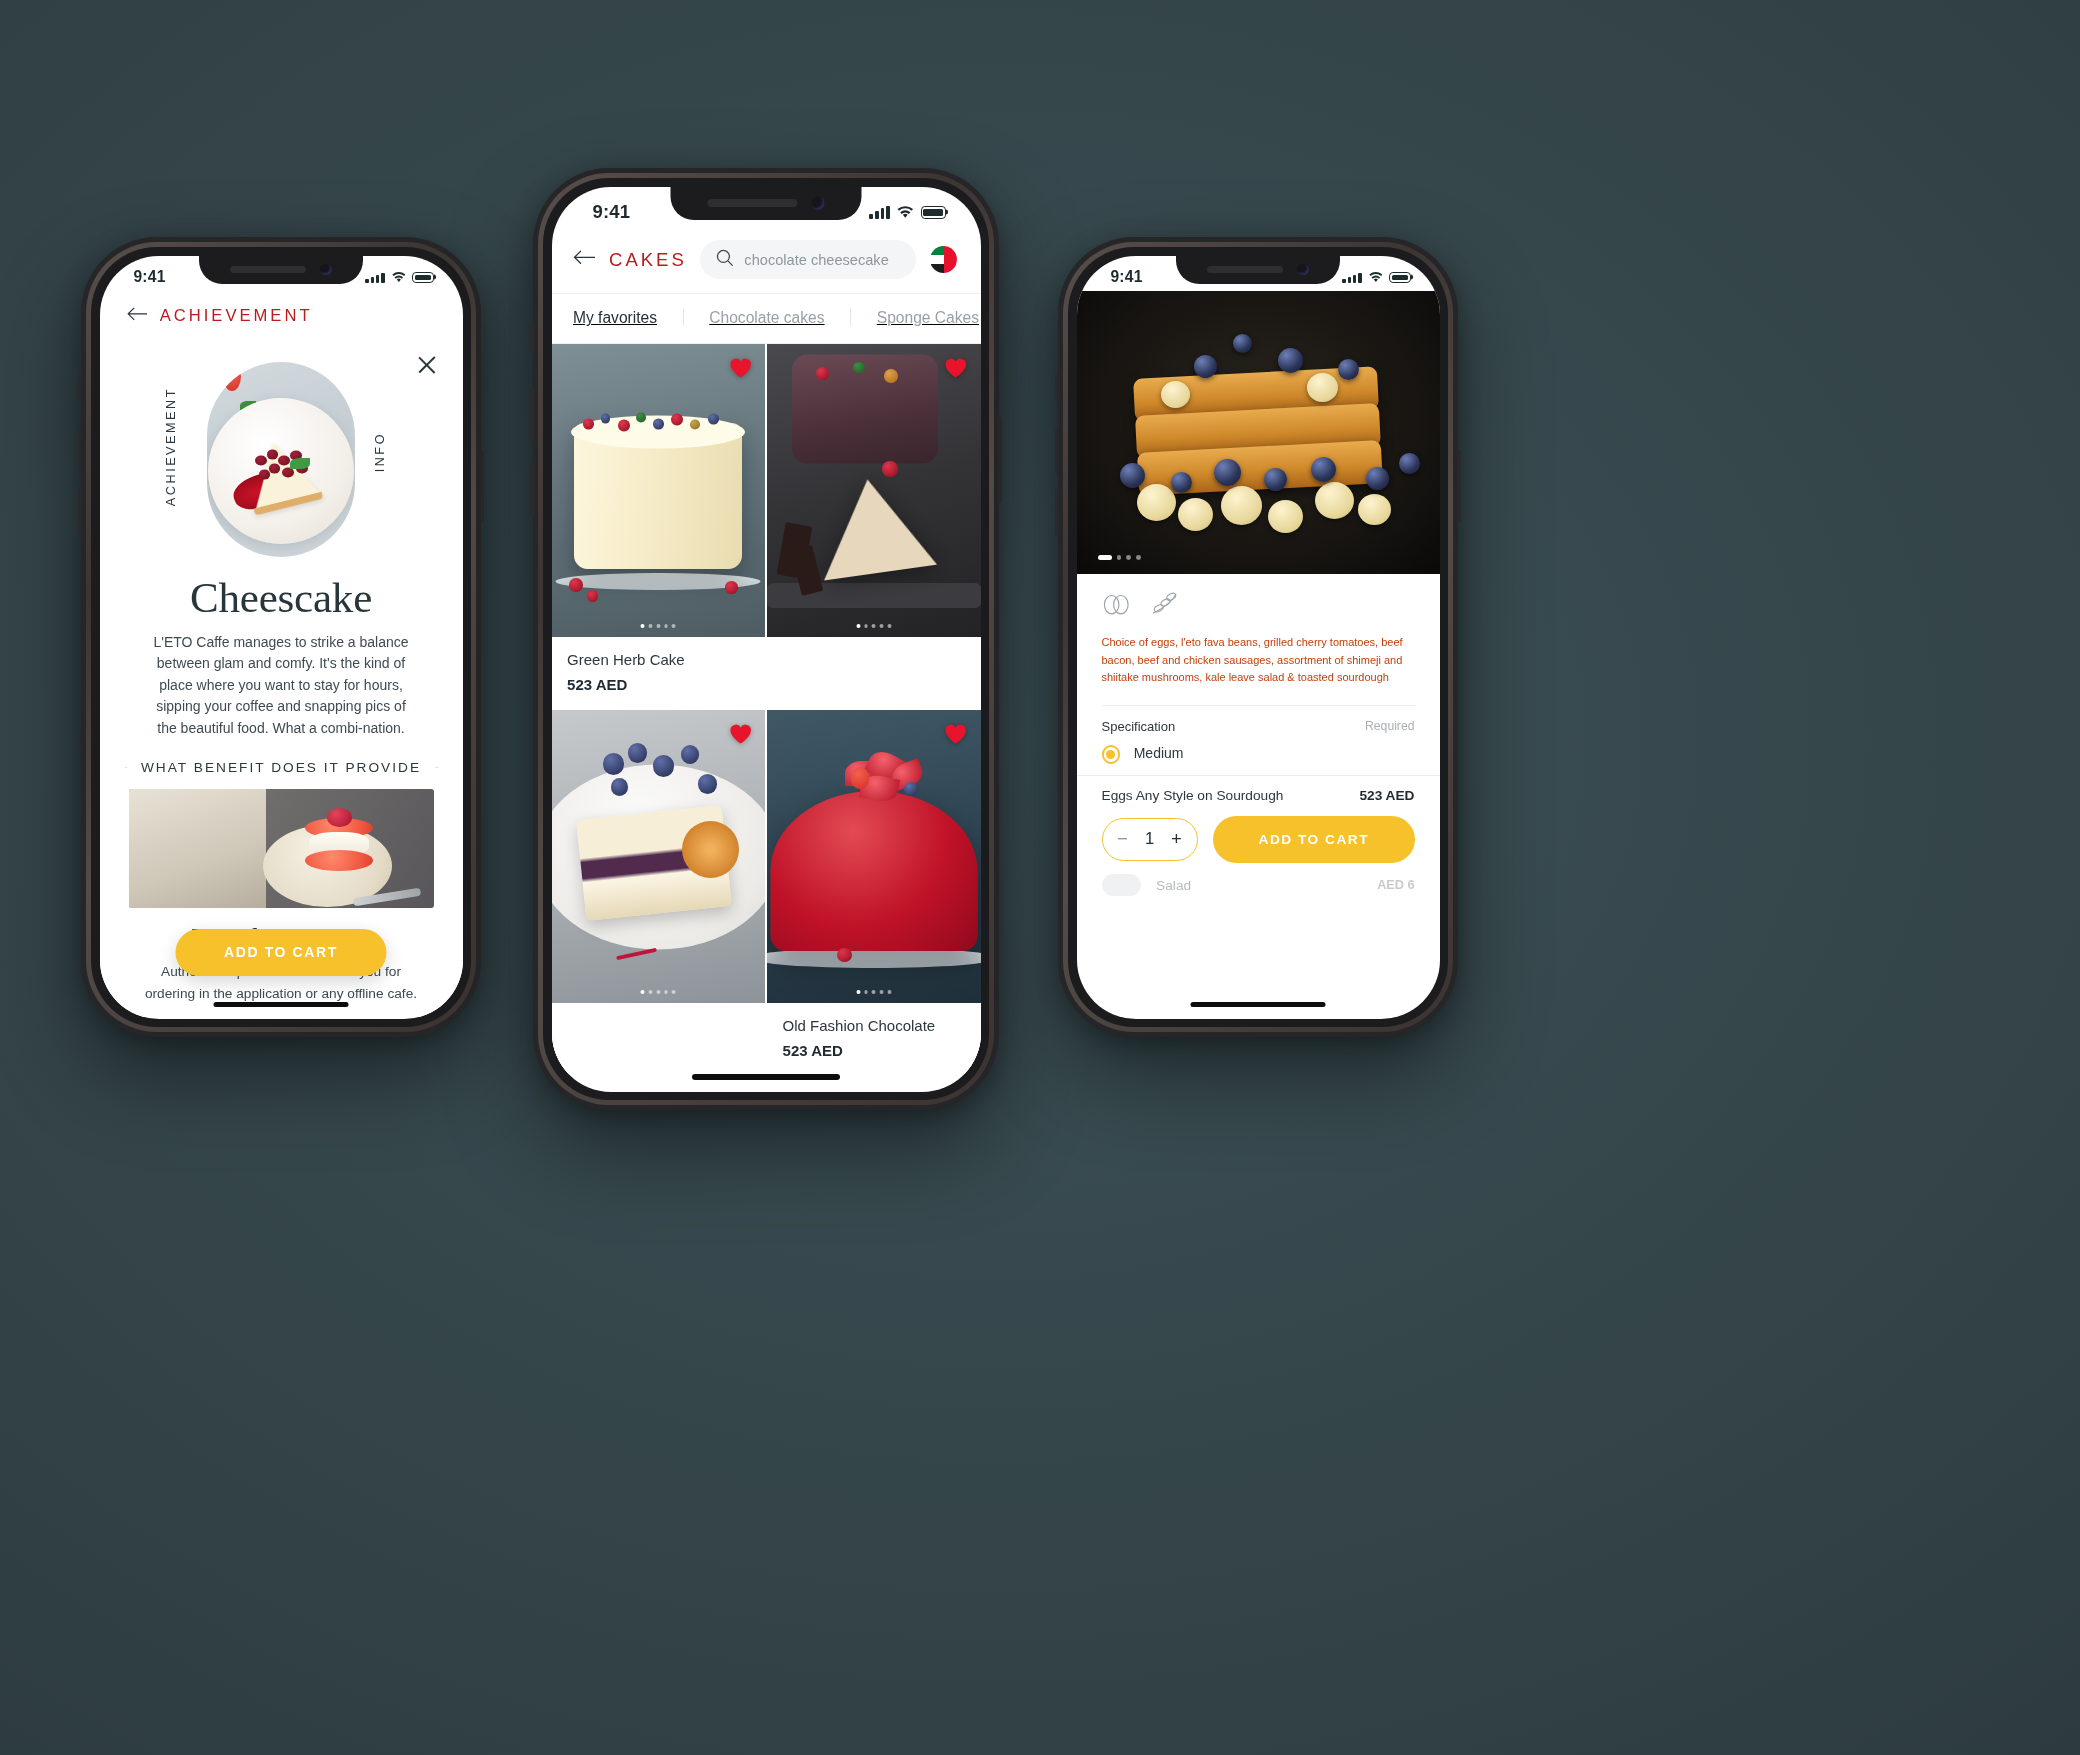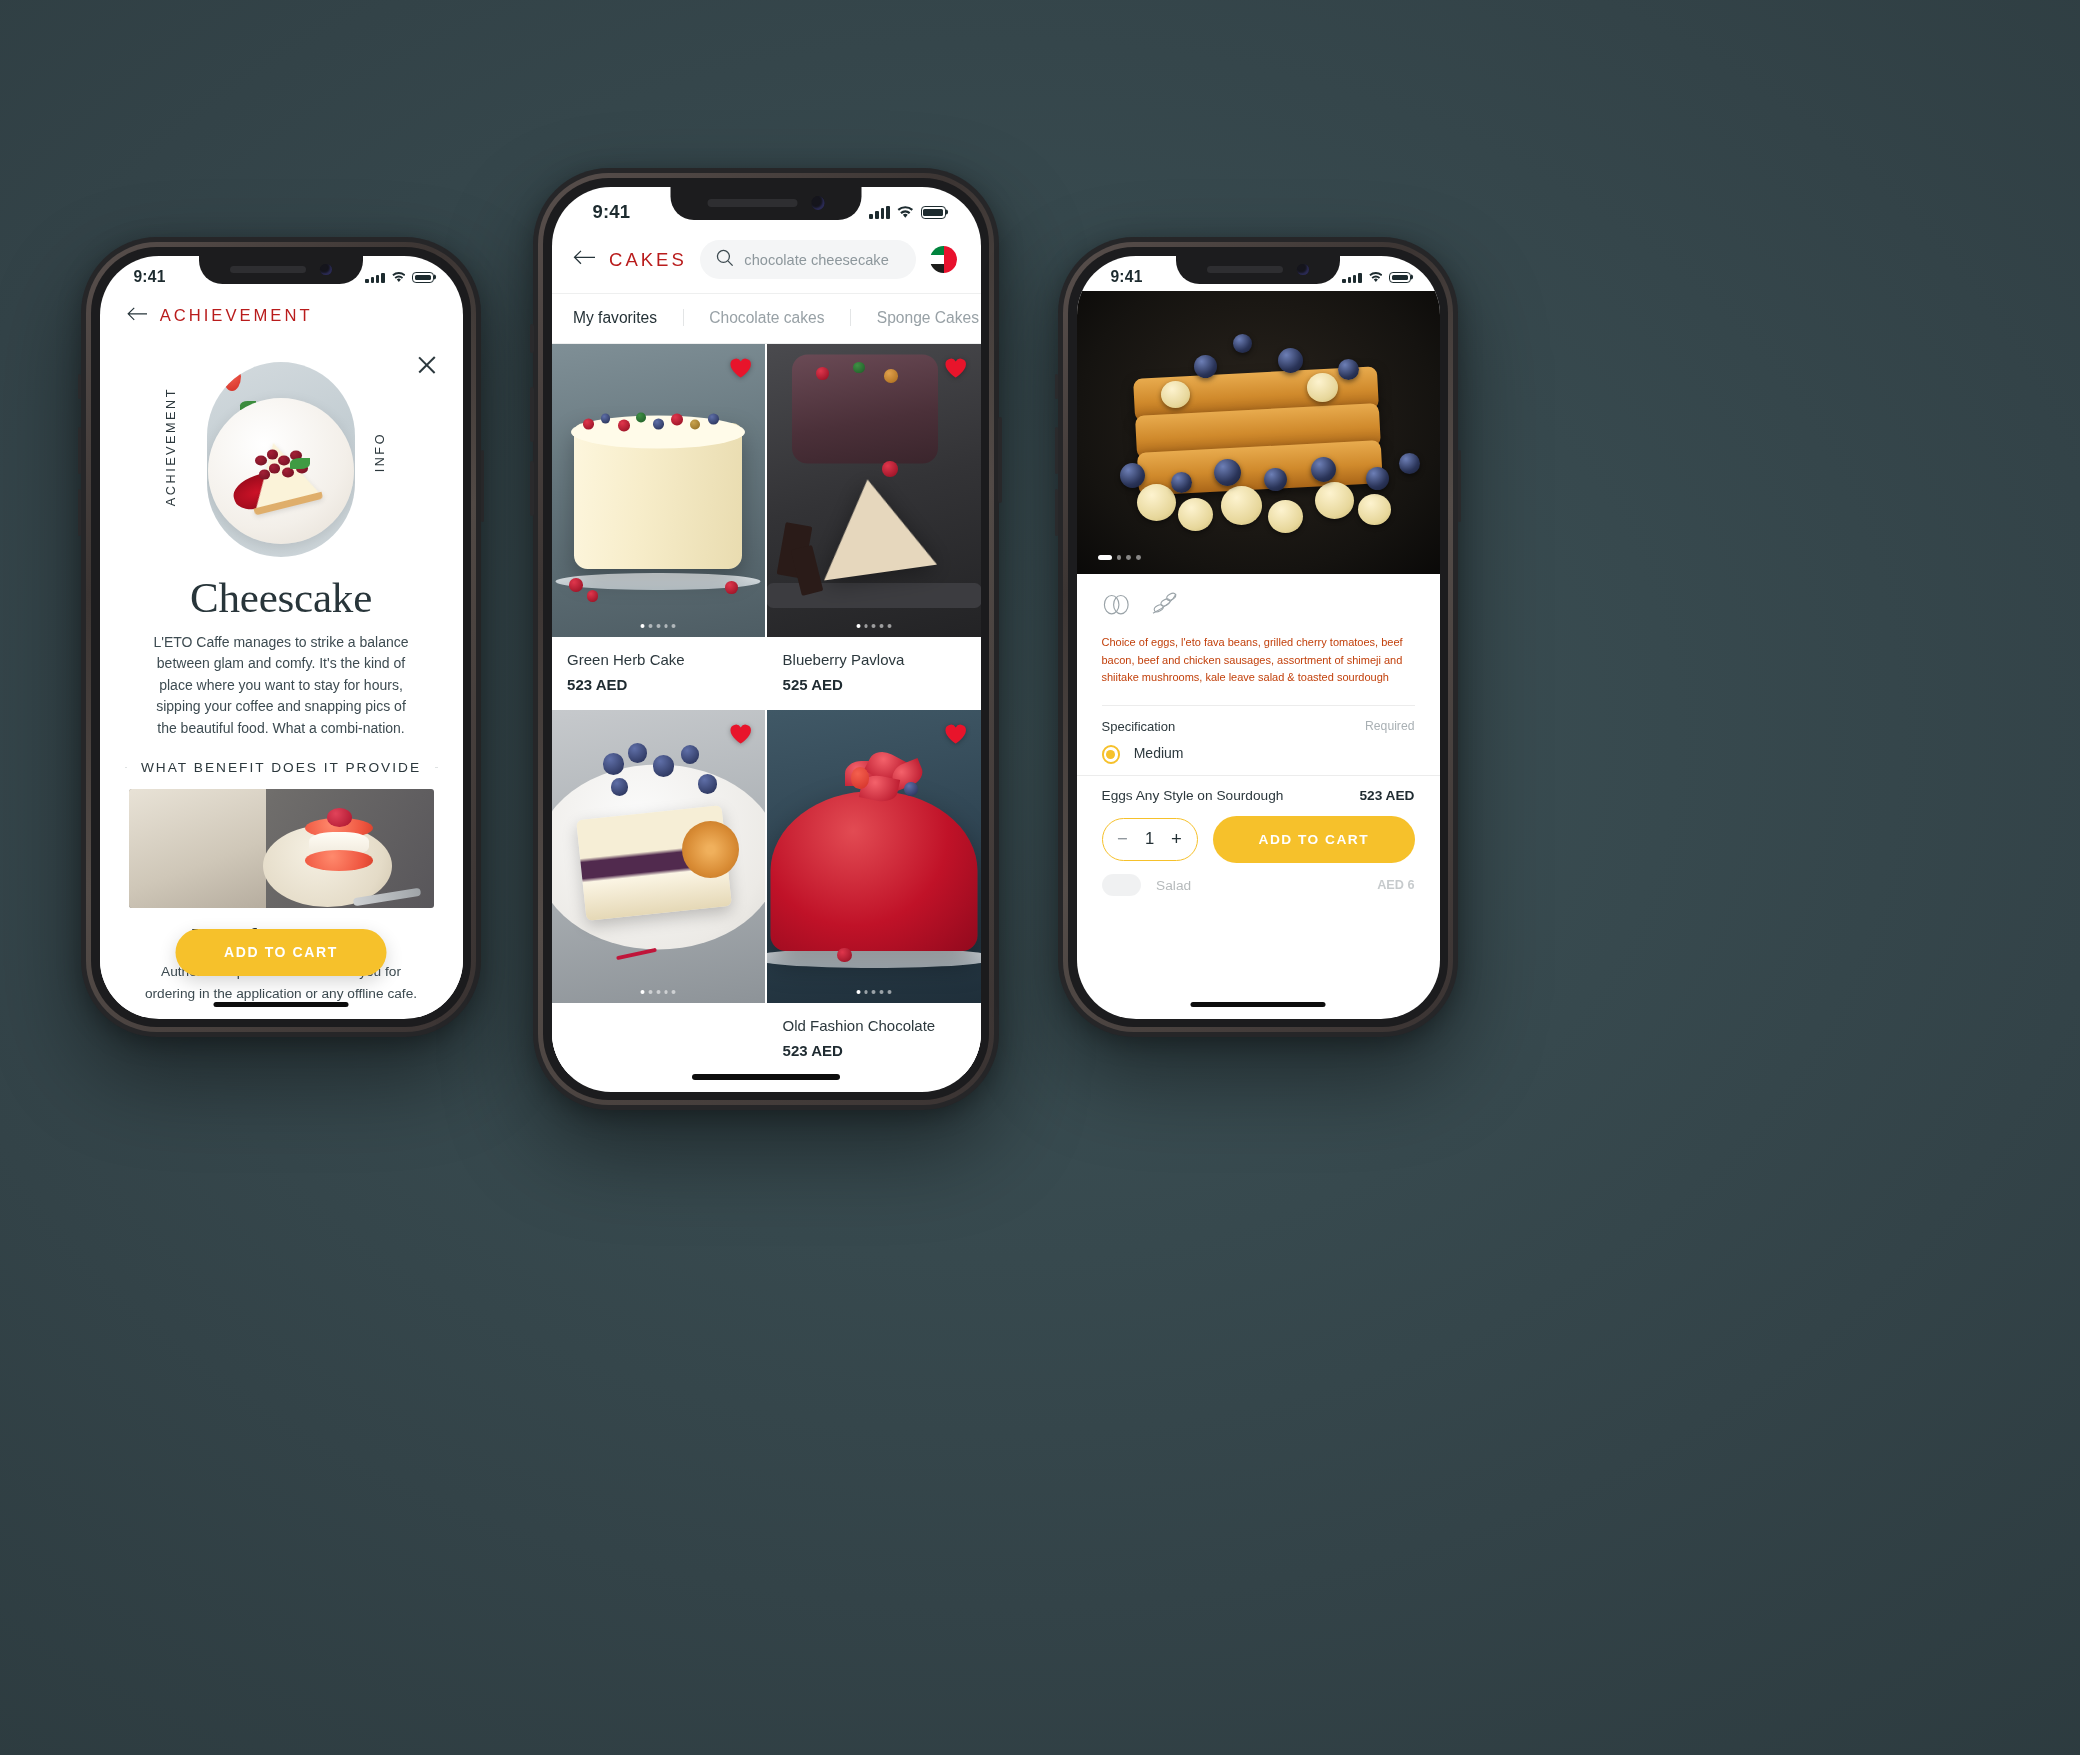--- a/index.html
+++ b/index.html
@@ -260,21 +260,21 @@
   }
   .flag .g { position:absolute; left:0; top:0; width:50%; height:33.34%; background:#00843d; }
   .flag .w { position:absolute; left:0; top:33.34%; width:50%; height:33.33%; background:#fff; }
   .flag .b { position:absolute; left:0; top:66.67%; width:50%; height:33.33%; background:#1d1d1b; }
   .flag .r { position:absolute; right:0; top:0; width:50%; height:100%; background:#e8112d;
              border-radius:0 50% 50% 0; }
 
   .tabs {
     display:flex; gap:8px; padding: 15.6px 0 15.6px 21.5px;
     border-top:1px solid #eeefef; border-bottom:1px solid #eeefef;
-    overflow:hidden; white-space:nowrap;
+    overflow:hidden; white-space:nowrap;text-decoration:underline;
   }
   .tab { font-size:15.6px; color:#98a1a6; cursor:pointer; padding: 0 17.6px 0 0; }
   .tab:first-child { color:#243136; padding-right:17.6px; }
   .tab-sep { width:1px; height:16.6px; background:#e3e5e6; margin-right:17.6px; flex:0 0 auto; }
 
   .grid { display:grid; grid-template-columns: 1fr 1fr; gap:2px; background:#fff; }
   .card { background:#fff; position:relative; }
   .card .thumb { position:relative; width:100%; height:293px; overflow:hidden; }
   .heart {
     position:absolute; right:12.7px; top:12.7px; z-index:5; cursor:pointer;
@@ -670,24 +670,20 @@
               </svg>
           </span>
           <div class="dots">
             <i class="on"></i>
               <i></i>
               <i></i>
               <i></i>
               <i></i>
           </div>
         </div>
-        <div class="meta">
-          <div class="nm">Blueberry Pavlova</div>
-          <div class="pr">525 AED</div>
-        </div>
       </div>
 
       <div class="card">
         <div class="thumb">
           <div class="k k3">
             <div class="plate2"></div>
             <div class="wedge"></div>
             <div class="orange"></div>
             <div class="bb" style="left:51px;top:43px;width:21.5px;height:21.5px"></div>
             <div class="bb" style="left:76px;top:33px;width:19.5px;height:19.5px"></div>

